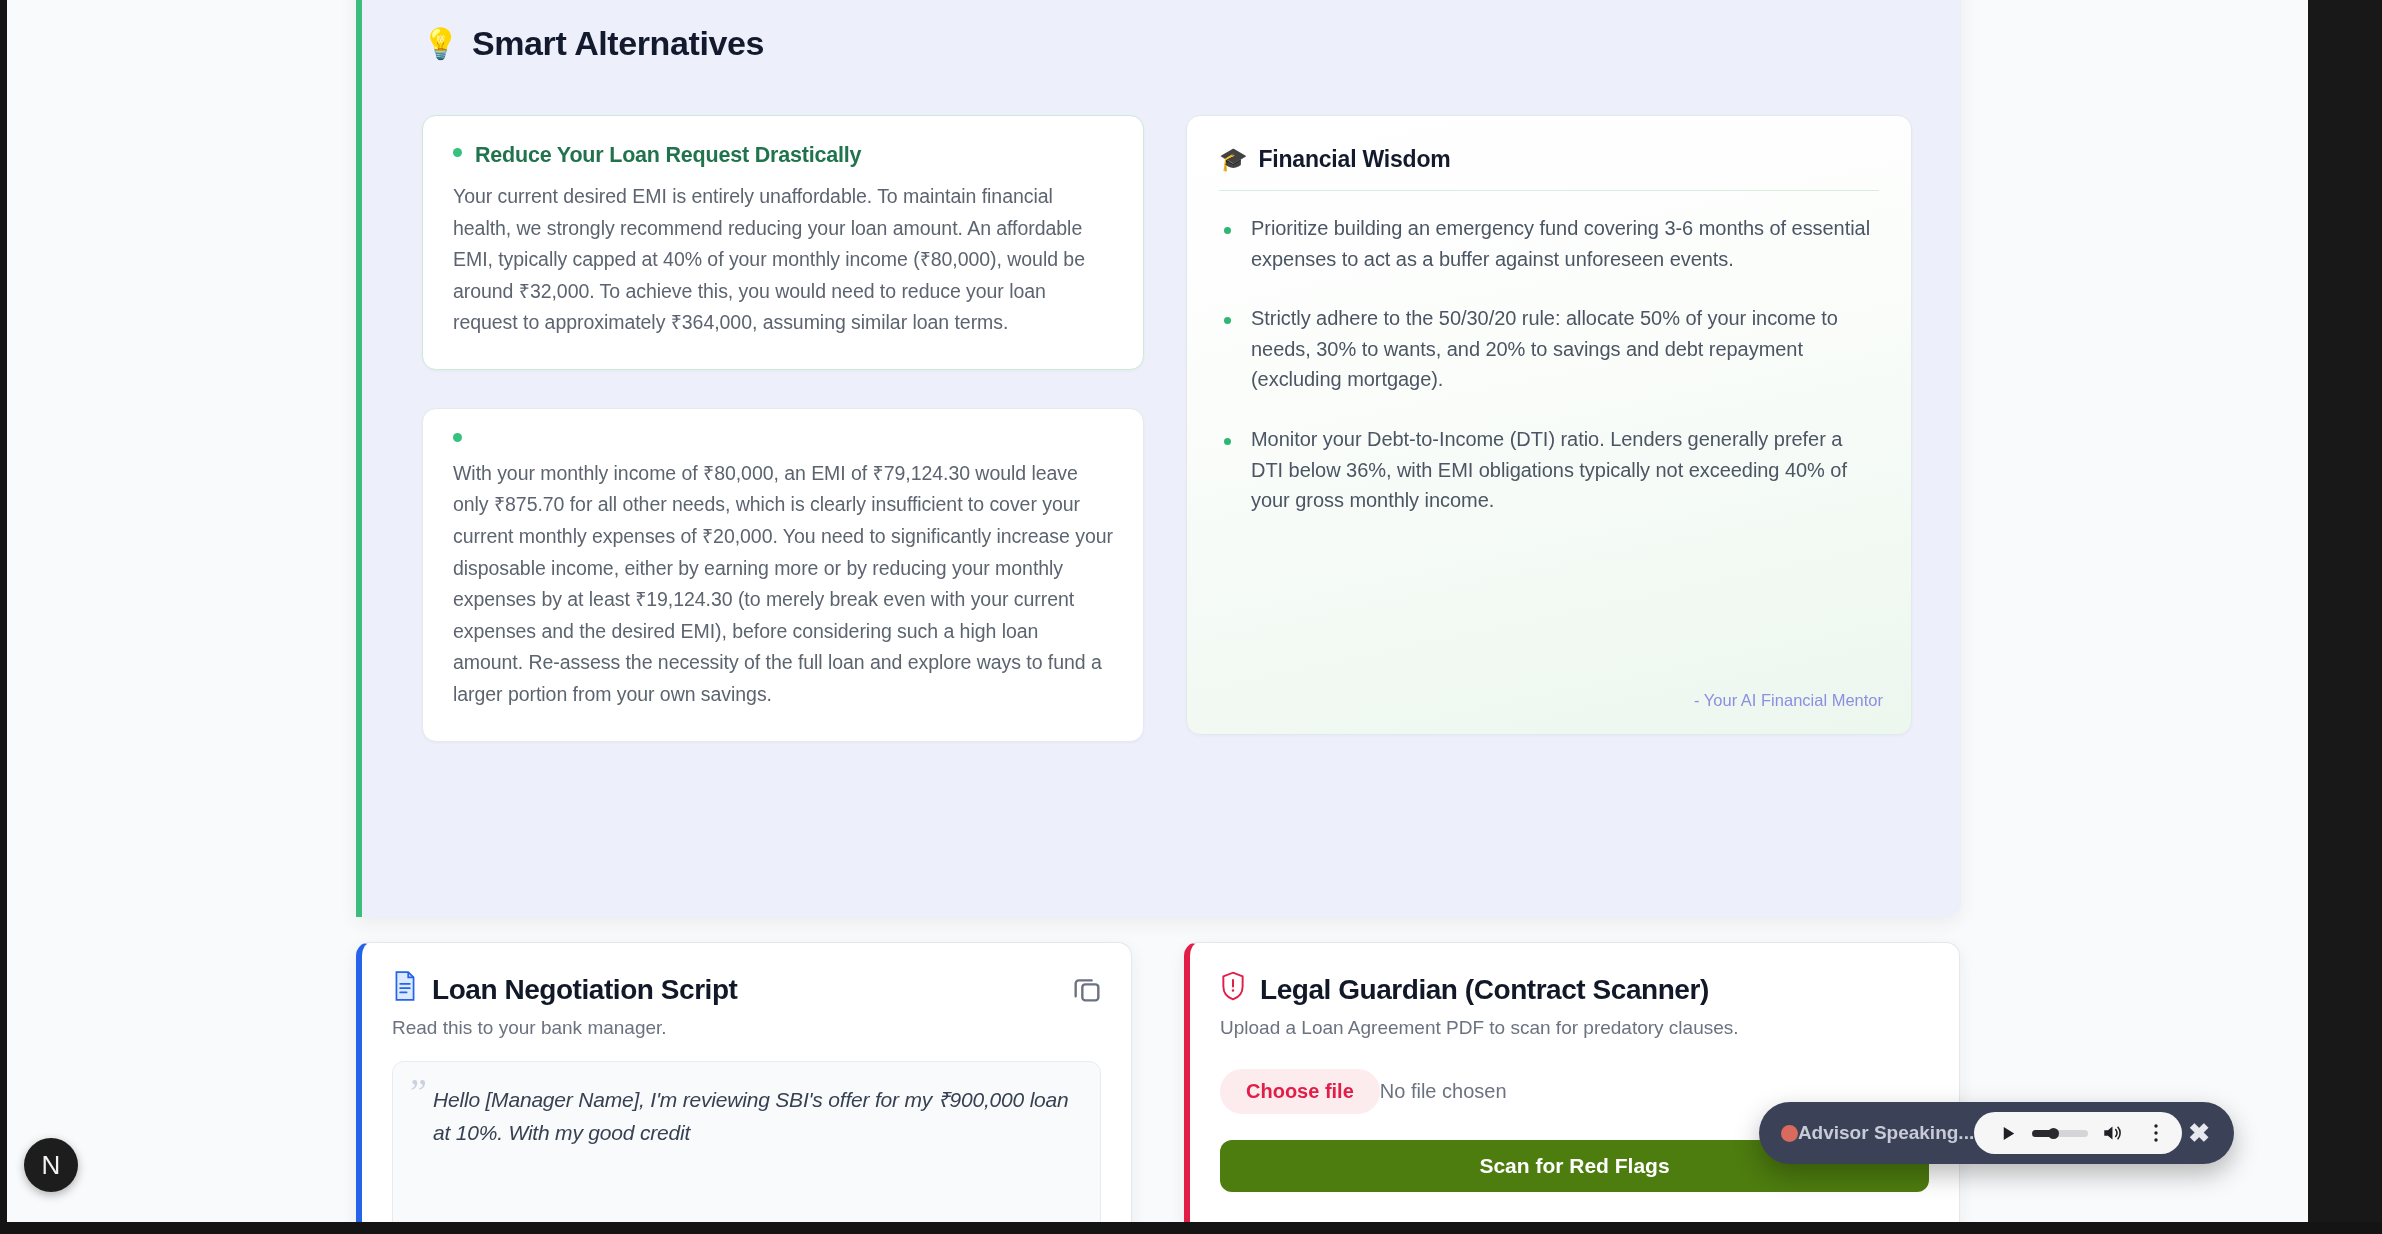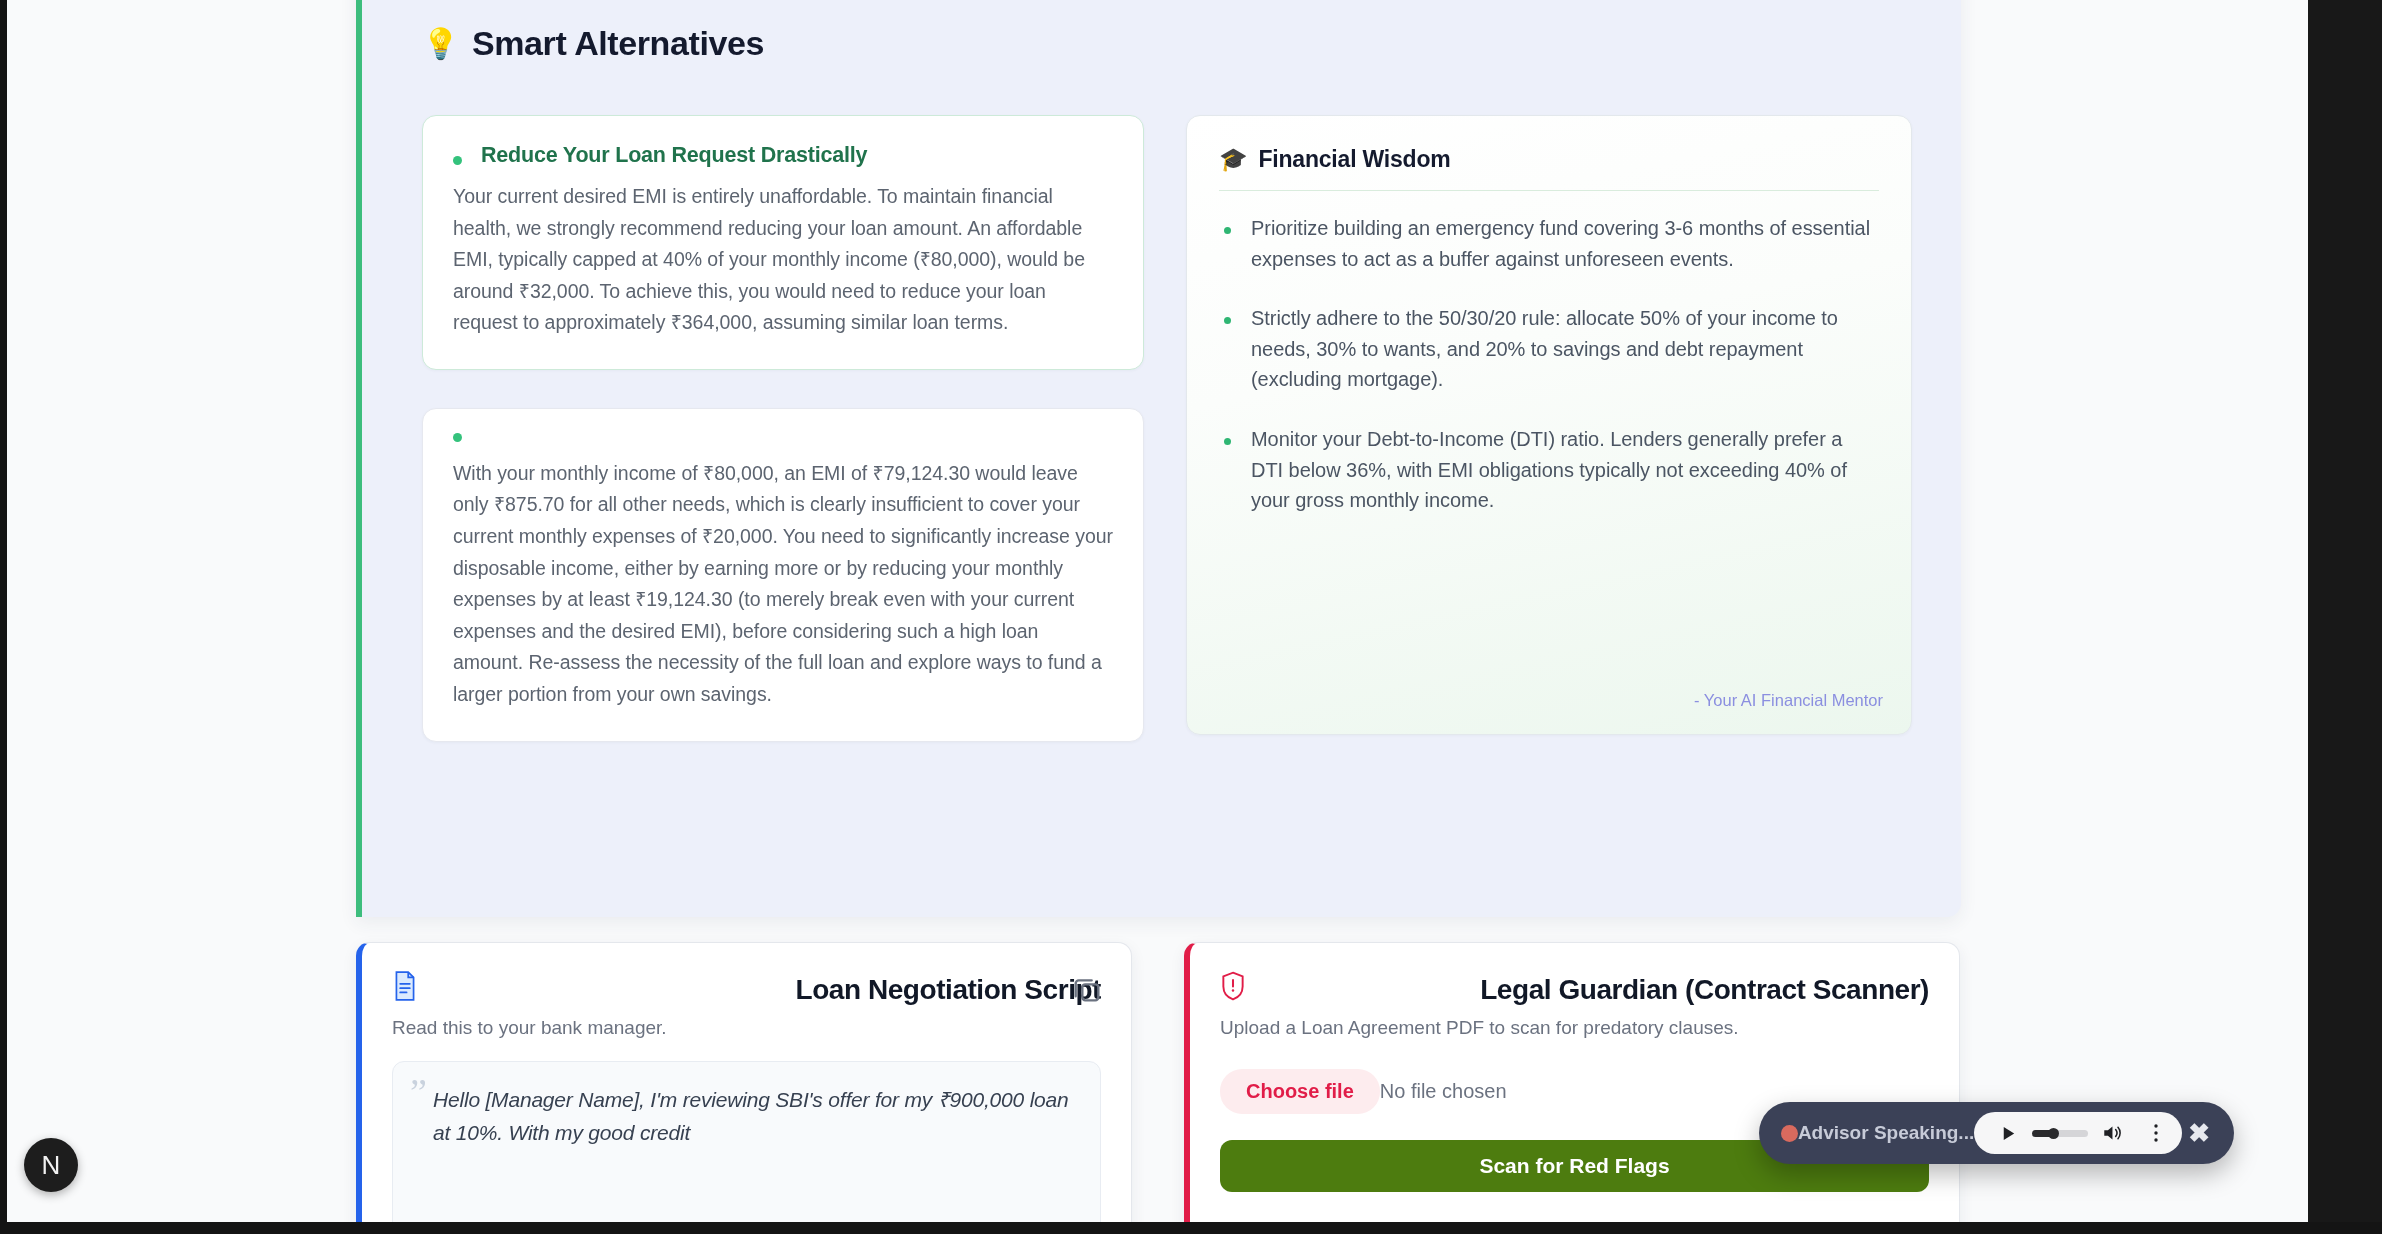--- a/index.html
+++ b/index.html
@@ -53,21 +53,21 @@
     background: #ffffff;
     border: 1px solid #cdead9;
     border-radius: 14px;
     padding: 27px 30px 30px 30px;
     box-shadow: 0 1px 3px rgba(30,40,70,.04);
   }
   .alt-card.plain { border-color: #e6e8ef; }
   .alt-head {
     font-size: 21.5px; font-weight: 700; color: #20734c;
     letter-spacing: -.2px;
-    display: flex; align-items: flex-end; gap: 19px;
+    display: flex; align-items: center; gap: 13px;
     margin-bottom: 13px;
   }
   .dot {
     flex: 0 0 auto;
     width: 9px; height: 9px; border-radius: 50%;
     background: #34c27c; transform: translateY(-3px);
   }
   .alt-body {
     font-size: 19.5px; line-height: 1.62; color: #5c6470;
     letter-spacing: -.05px;
@@ -124,21 +124,20 @@
     position: relative;
     overflow: hidden;
   }
   .feature-card.blue { border-left: 6px solid #2563eb; }
   .feature-card.red  { border-left: 6px solid #e11d48; }
 
   .fc-head {
     display: flex; align-items: center; gap: 14px;
     font-size: 28px; font-weight: 700; color: #111827;
     letter-spacing: -.45px;
-    justify-content: space-between;
   }
   .fc-sub { margin-top: 9px; font-size: 19px; color: #6b7280; }
   .copy-btn {
     position: absolute; right: 28px; top: 30px;
     width: 32px; height: 32px; cursor: pointer;
   }
 
   .quote-box {
     margin-top: 22px;
     background: #f8fafc;

